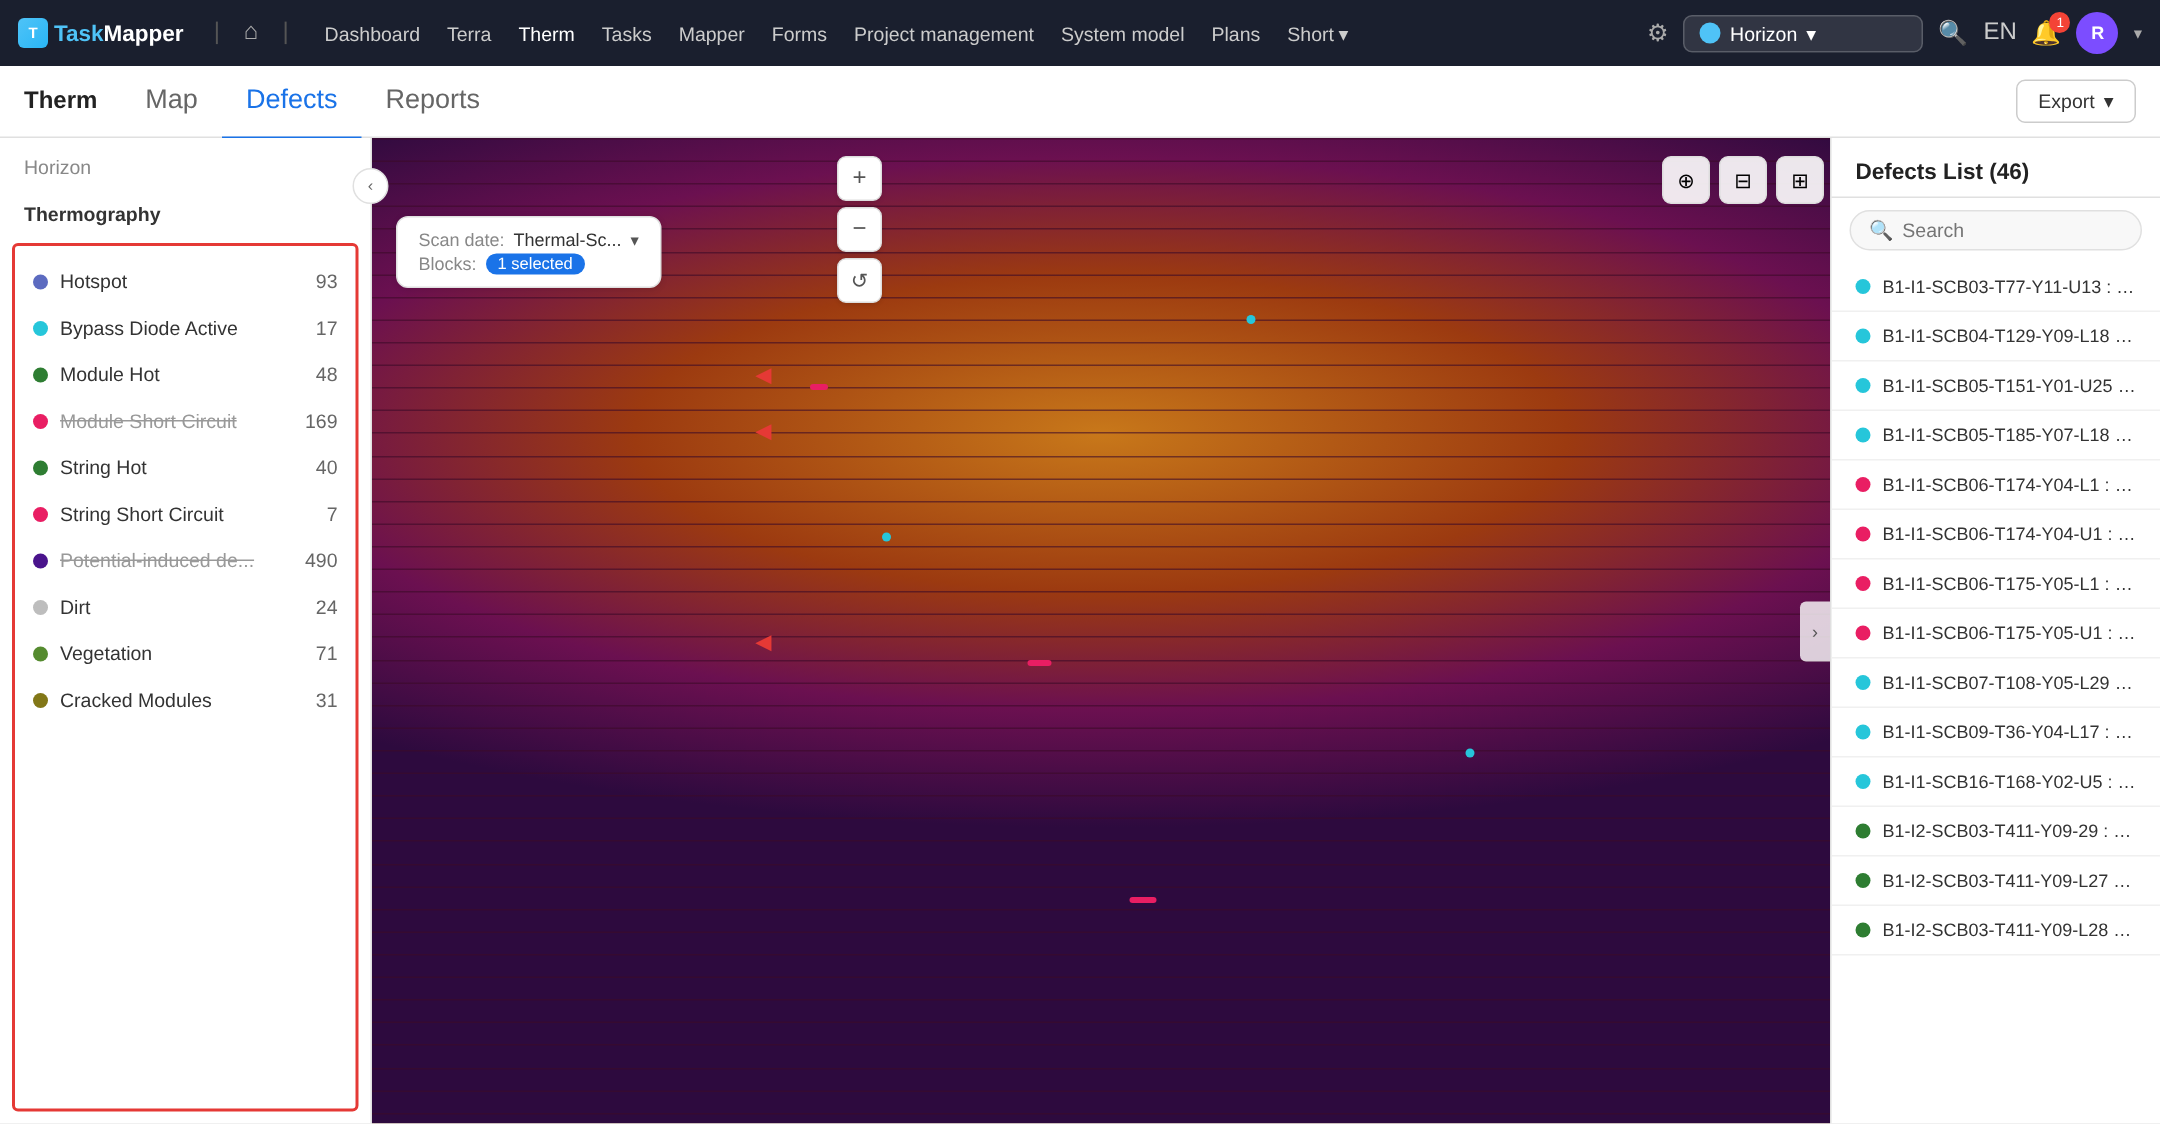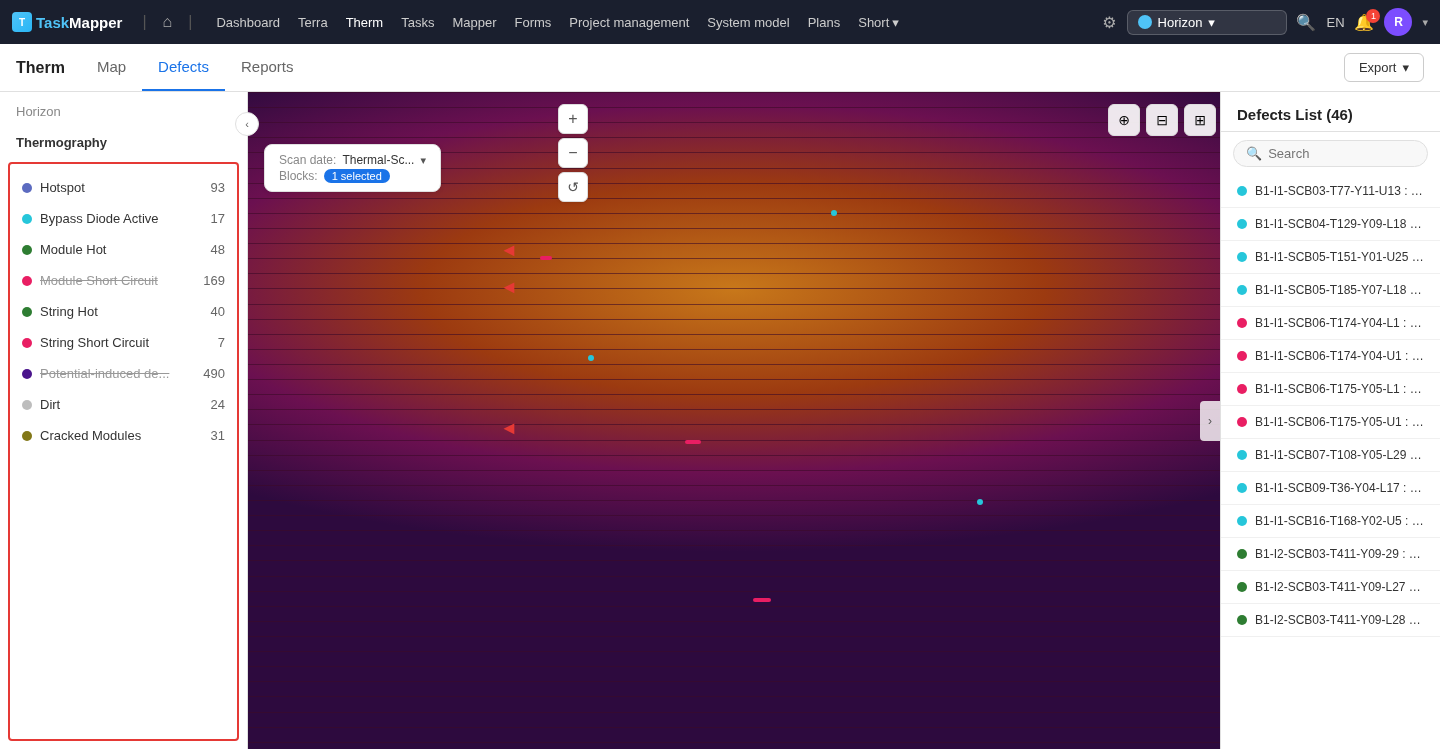--- a/index.html
+++ b/index.html
@@ -18,32 +18,32 @@
     .nav-links { display: flex; gap: 2px; margin-left: 4px; }
     .nav-link { color: #ccc; font-size: 13px; padding: 4px 8px; cursor: pointer; border-radius: 4px; }
     .nav-link.active { color: #fff; }
     .nav-more { display: flex; align-items: center; gap: 3px; color: #ccc; font-size: 13px; cursor: pointer; padding: 4px 8px; }
     .nav-spacer { flex: 1; }
     .nav-right { display: flex; align-items: center; gap: 10px; }
     .nav-gear { color: #aaa; font-size: 16px; cursor: pointer; }
     .nav-workspace { display: flex; align-items: center; gap: 6px; background: rgba(255,255,255,0.1); border: 1px solid rgba(255,255,255,0.2); border-radius: 6px; padding: 4px 10px; cursor: pointer; font-size: 13px; color: #fff; min-width: 160px; }
     .nav-workspace-icon { width: 14px; height: 14px; border-radius: 50%; background: #4fc3f7; display: inline-block; }
     .nav-search { color: #aaa; font-size: 16px; cursor: pointer; }
-    .nav-lang { color: #ccc; font-size: 13px; cursor: pointer; }
+    .nav-lang { color: #ccc; font-size: 16px; cursor: pointer; }
     .nav-notif { position: relative; cursor: pointer; }
     .nav-notif-icon { color: #aaa; font-size: 16px; }
     .nav-notif-badge { position: absolute; top: -4px; right: -6px; background: #f44336; border-radius: 50%; width: 14px; height: 14px; font-size: 9px; color: #fff; display: flex; align-items: center; justify-content: center; }
     .nav-avatar { width: 28px; height: 28px; border-radius: 50%; background: #7c4dff; color: #fff; font-size: 12px; font-weight: 700; display: flex; align-items: center; justify-content: center; cursor: pointer; }
 
     
     .subnav {
       display: flex; align-items: center; background: #fff; border-bottom: 1px solid #e0e0e0; height: 48px; padding: 0 16px; gap: 0;
     }
     .subnav-title { font-size: 16px; font-weight: 600; color: #222; margin-right: 16px; }
-    .subnav-tab { font-size: 15px; color: #666; padding: 14px 16px; cursor: pointer; border-bottom: 2px solid transparent; }
+    .subnav-tab { font-size: 18px; color: #666; padding: 14px 16px; cursor: pointer; border-bottom: 2px solid transparent; }
     .subnav-tab.active { color: #1a73e8; border-bottom: 2px solid #1a73e8; font-weight: 500; }
     .subnav-spacer { flex: 1; }
     .export-btn { display: flex; align-items: center; gap: 6px; border: 1px solid #ccc; border-radius: 6px; padding: 6px 14px; font-size: 13px; color: #333; cursor: pointer; background: #fff; }
 
     
     .main-content { display: flex; height: calc(749px - 44px - 48px); background: #e8e8e8; }
 
     
     .sidebar {
       width: 248px; background: #fff; border-right: 1px solid #e0e0e0; display: flex; flex-direction: column; position: relative; flex-shrink: 0;
@@ -198,20 +198,25 @@
   </div>
         <div class="defect-item">
     <span class="defect-dot" style="background:#4a148c;"></span>
     <span class="defect-name strikethrough">Potential-induced de...</span>
     <span class="defect-count">490</span>
   </div>
         <div class="defect-item">
     <span class="defect-dot" style="background:#bdbdbd;"></span>
     <span class="defect-name">Dirt</span>
     <span class="defect-count">24</span>
+  </div>
+        <div class="defect-item">
+    <span class="defect-dot" style="background:#558b2f;"></span>
+    <span class="defect-name">Vegetation</span>
+    <span class="defect-count">71</span>
   </div>
         <div class="defect-item">
     <span class="defect-dot" style="background:#827717;"></span>
     <span class="defect-name">Cracked Modules</span>
     <span class="defect-count">31</span>
   </div>
       </div>
   </div>
 
   <div class="map-area">

